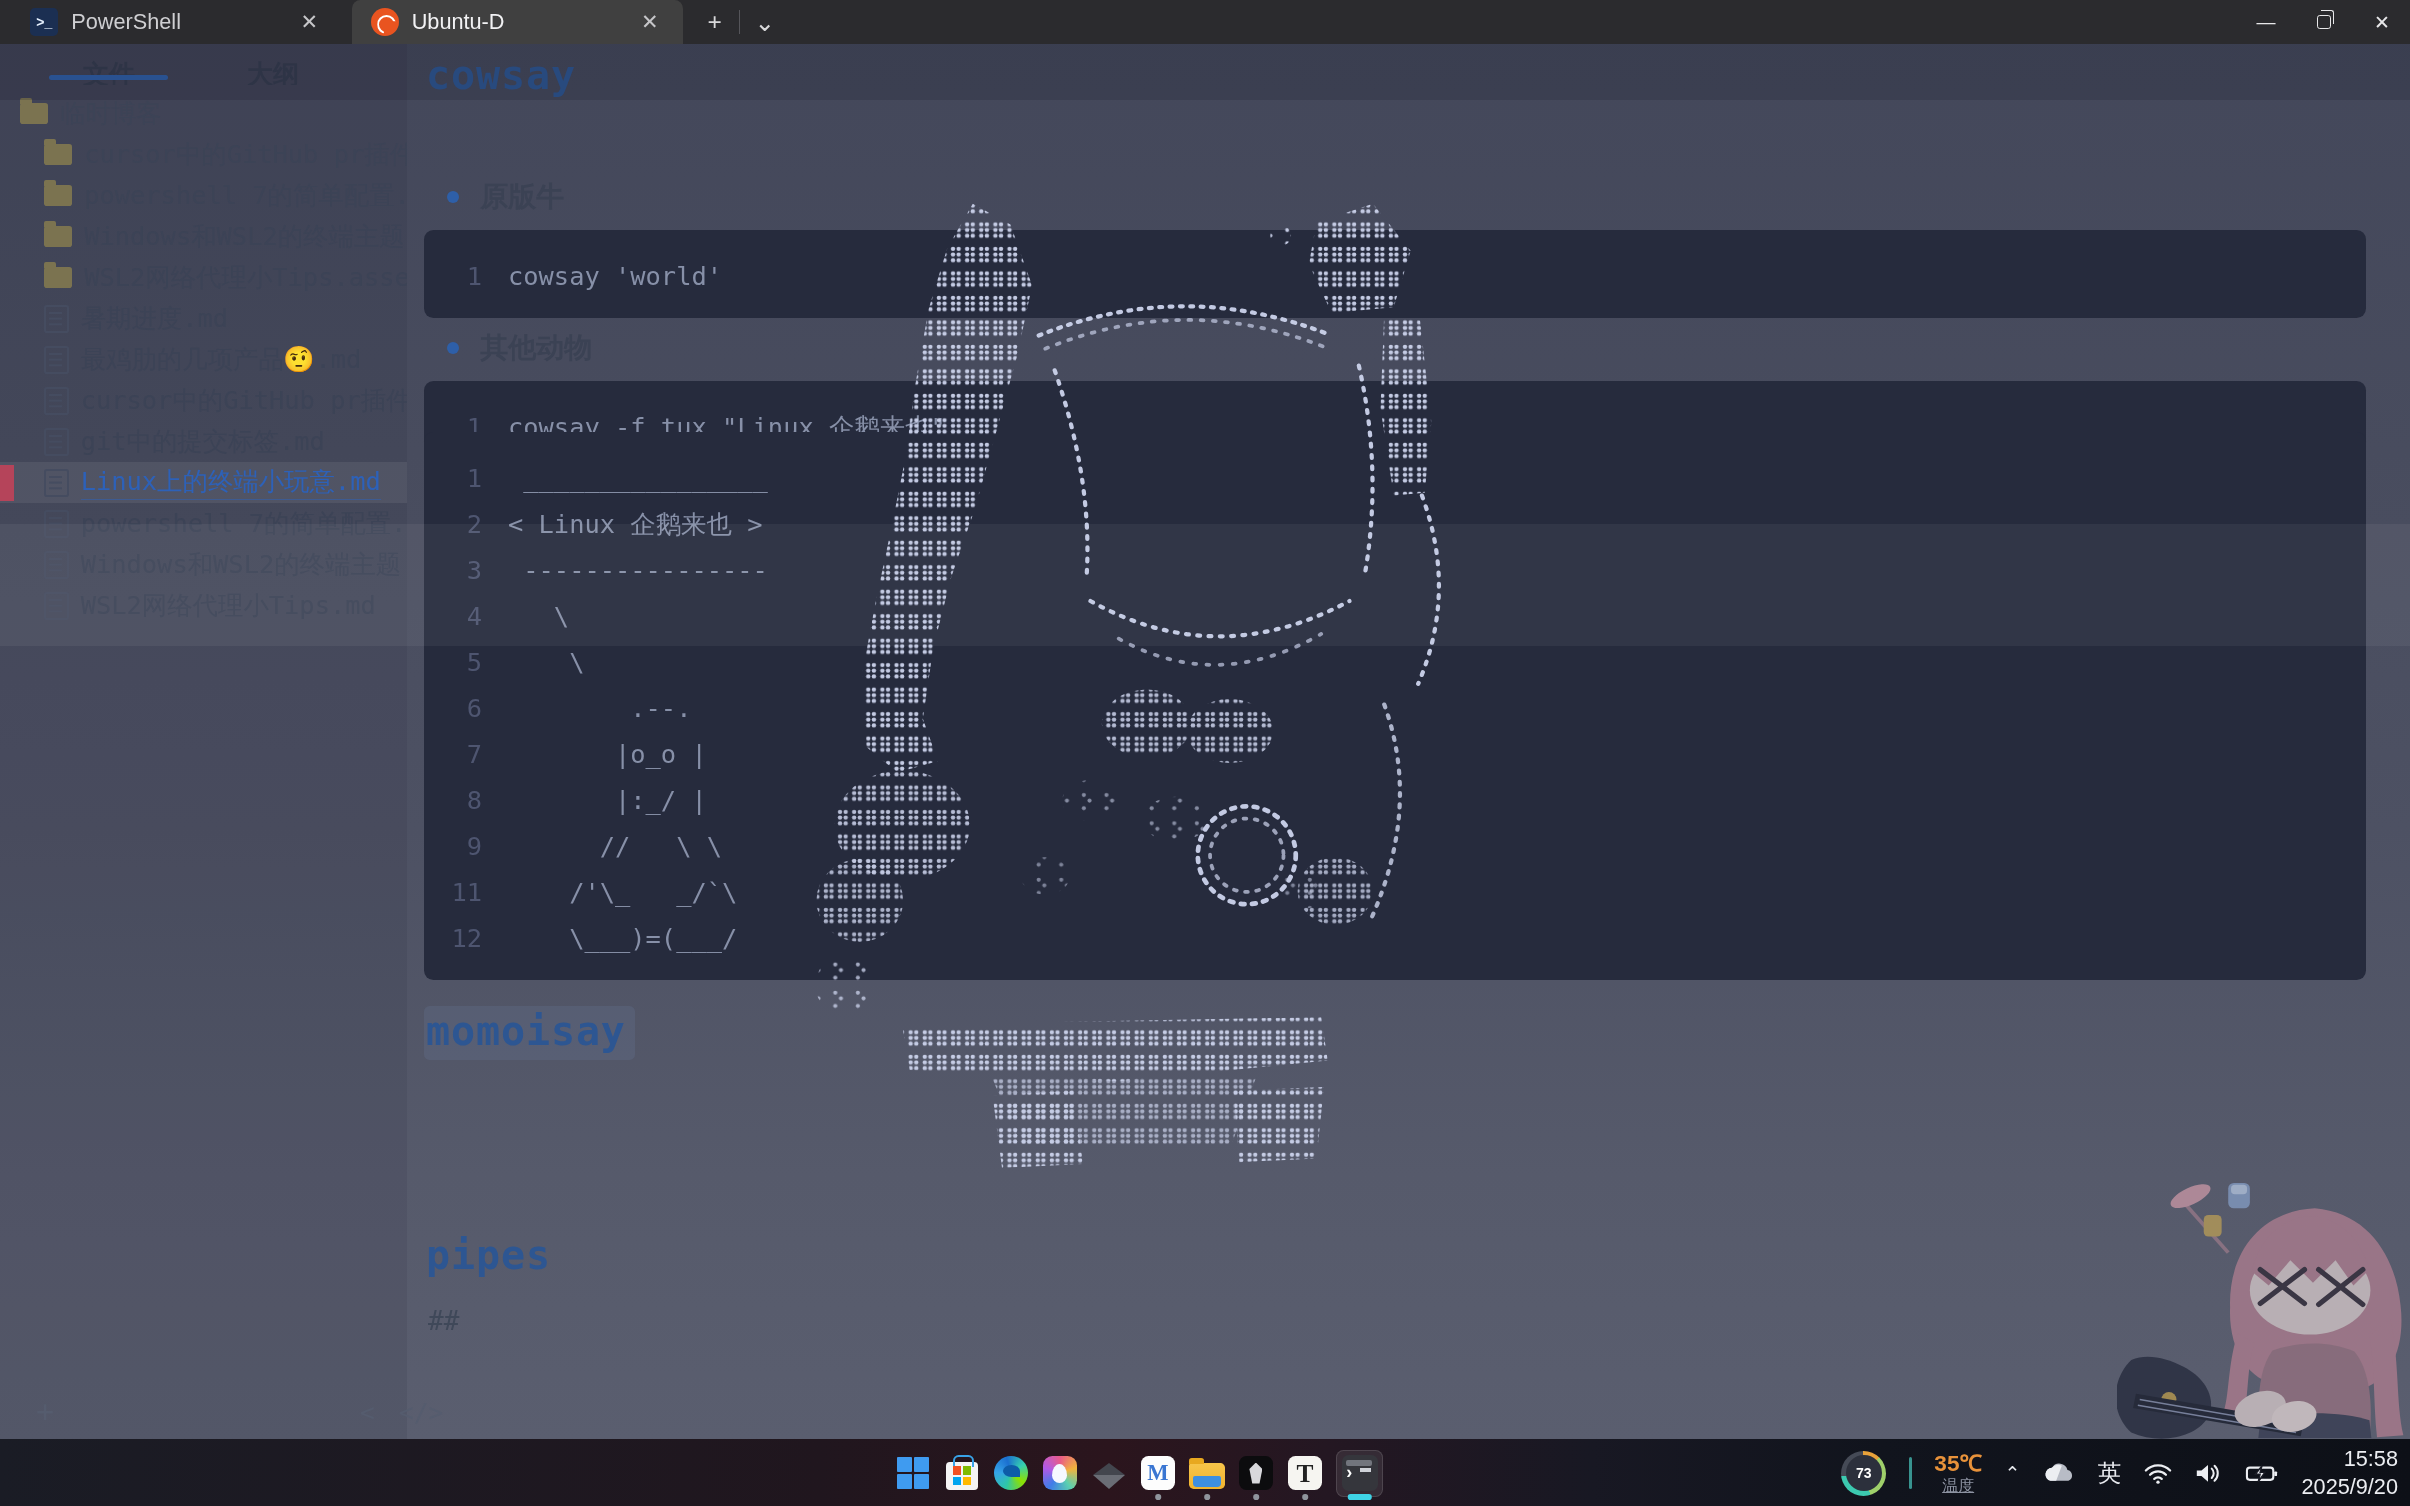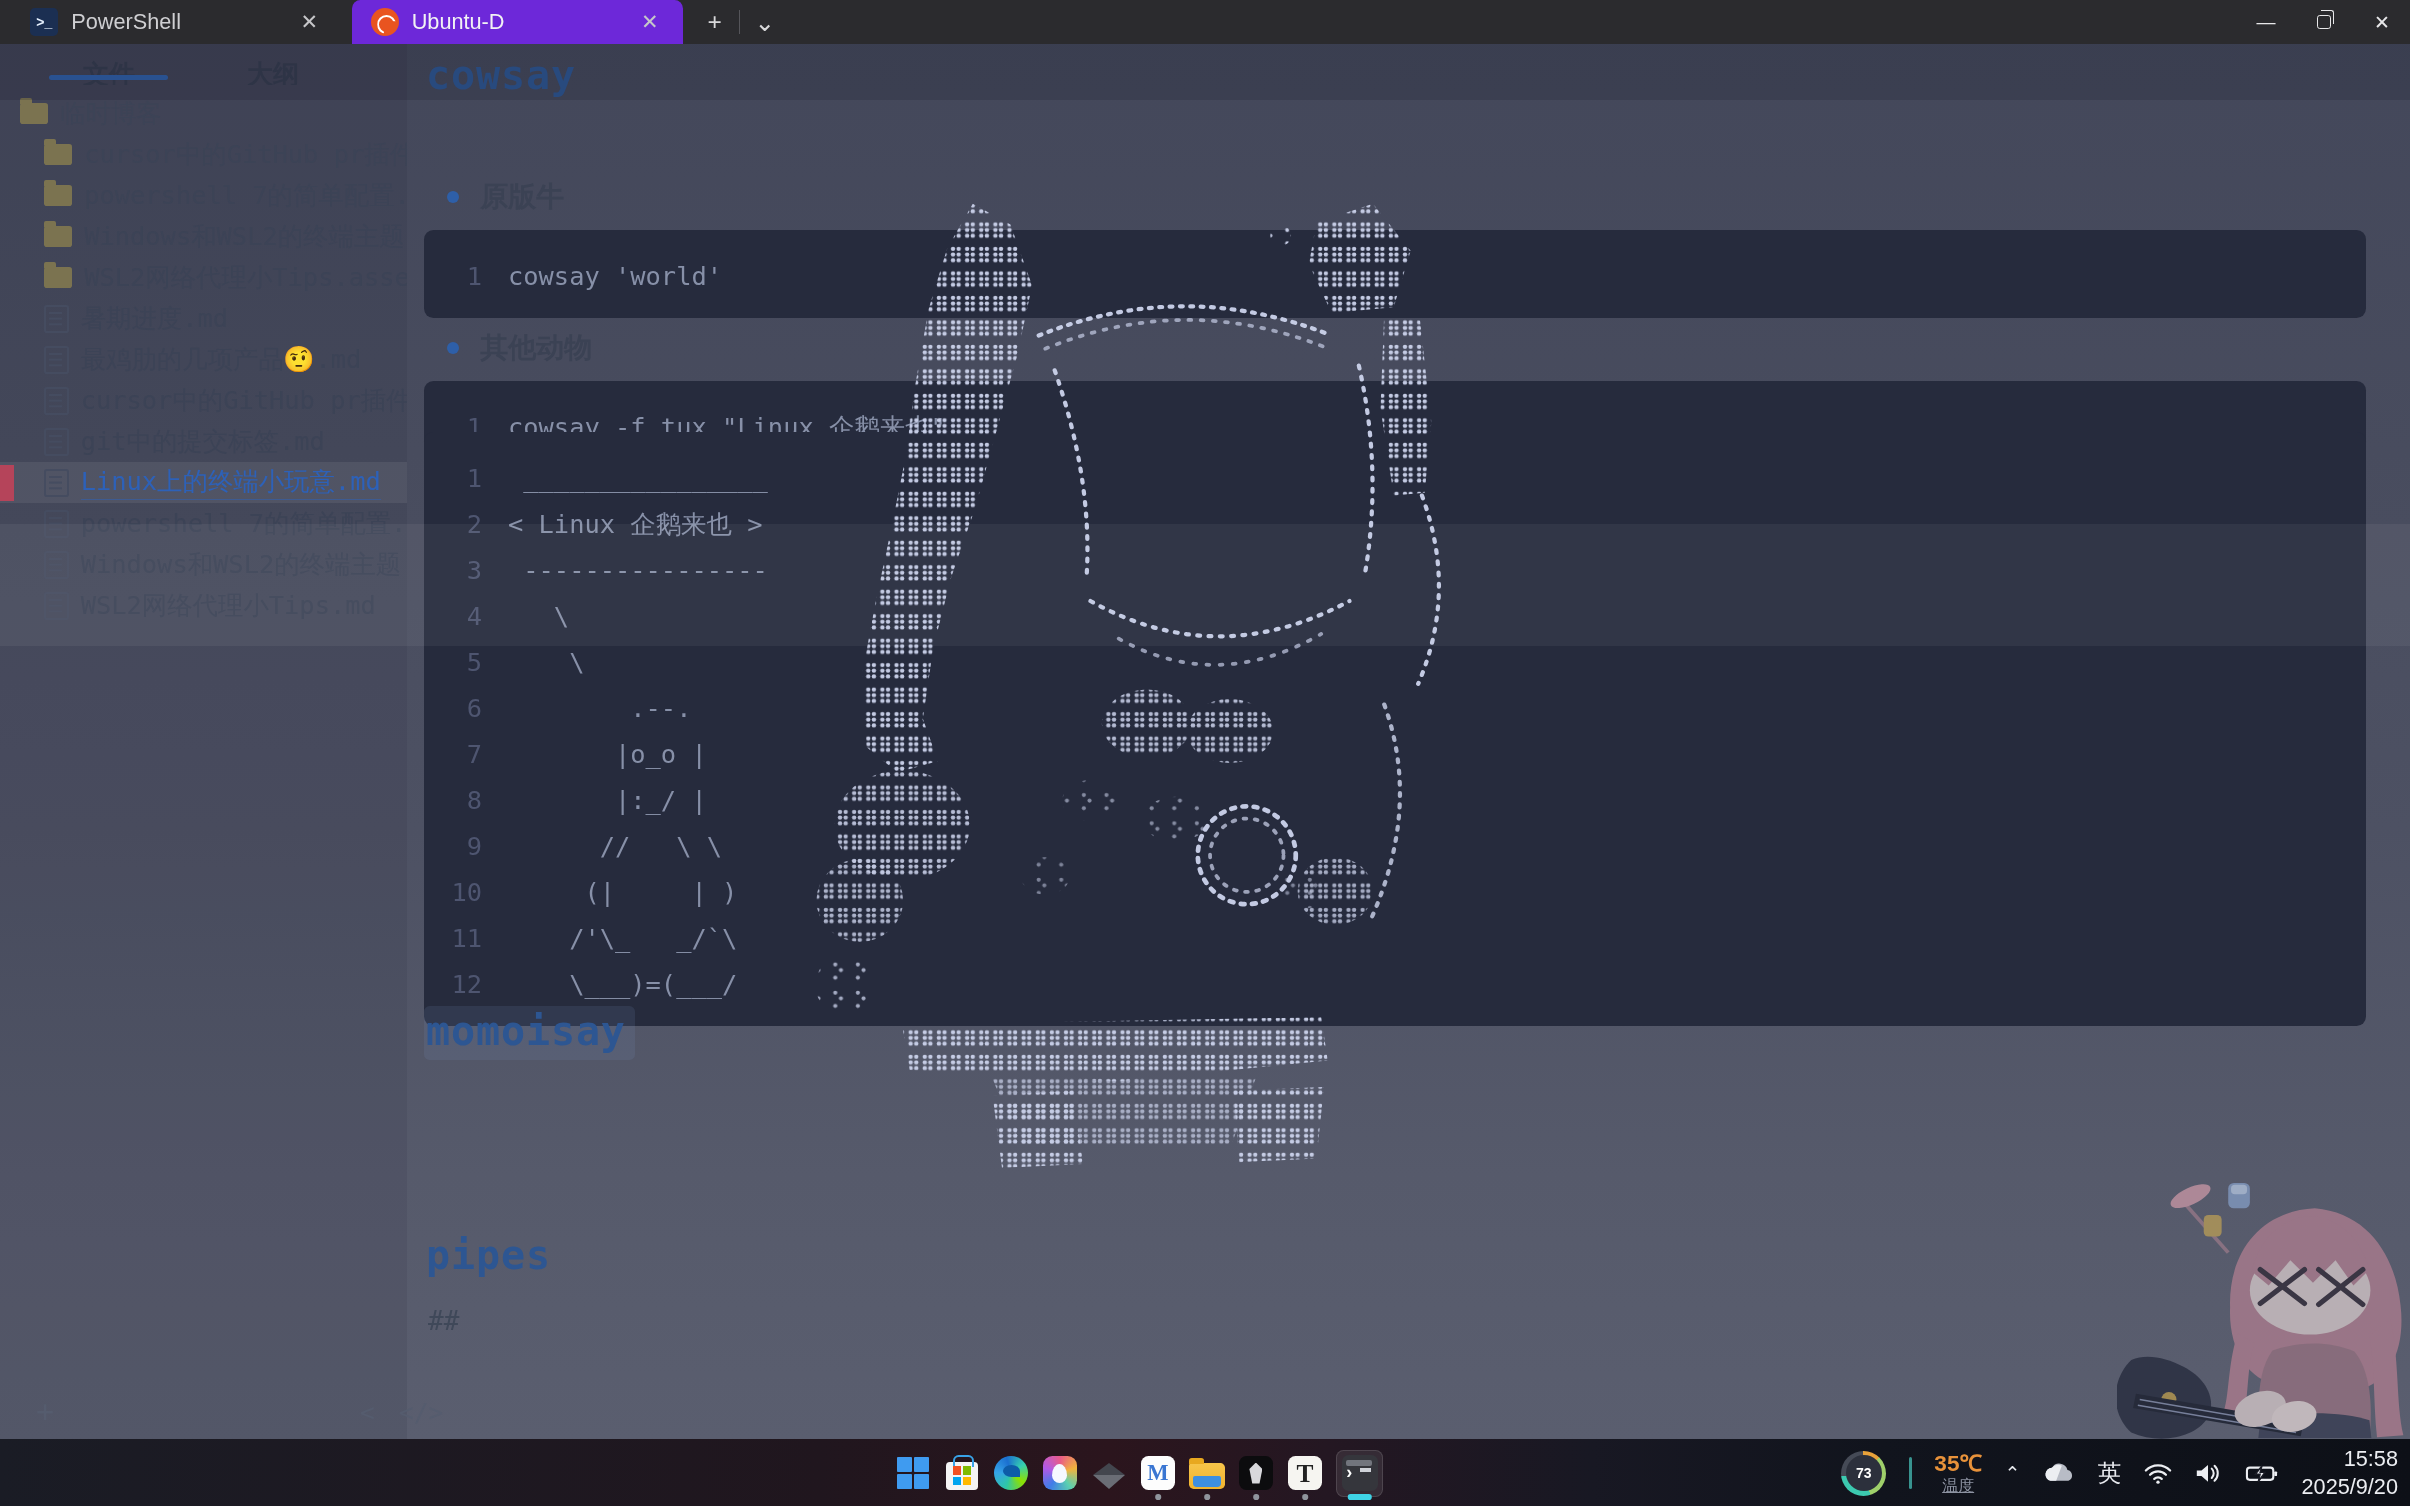--- a/index.html
+++ b/index.html
@@ -11,21 +11,21 @@
   }
 
   
   .band-dark-top { position:absolute; left:0; top:44px; width:100%; height:56px; background:rgba(20,24,38,.18); z-index:4; pointer-events:none; }
   .band-light { position:absolute; left:0; top:524px; width:100%; height:122px; background:rgba(255,255,255,.055); z-index:4; pointer-events:none; }
 
   
   #tabbar { position:absolute; left:0; top:0; width:2411px; height:44px; background:#2b2b2e; z-index:60; display:flex; align-items:stretch; }
   .tab { display:flex; align-items:center; gap:13px; padding:0 17px 0 19px; width:331px; color:#cfcfd2; font-family:"Liberation Sans",sans-serif; font-size:21.7px; }
   .tab .tab-close { margin-left:auto; font-size:21px; color:#c6c6c9; width:32px; height:32px; display:flex; align-items:center; justify-content:center; border-radius:5.6px; }
-  .tab.active { background:#6d28d9; color:#f2f2f4; border-radius:8.5px 8.5px 0 0; }
+  .tab.active { background:#404040; color:#f2f2f4; border-radius:8.5px 8.5px 0 0; }
   .ps-icon { width:28px; height:28px; border-radius:4.7px; background:#1b2f52; color:#e8f2ff; font-size:14px; font-weight:bold; display:flex; align-items:center; justify-content:center; }
   .ubuntu-icon { width:28px; height:28px; border-radius:50%; background:#e95420; position:relative; }
   .ubuntu-icon::after { content:""; position:absolute; left:6.6px; top:6.6px; width:15px; height:15px; border:2.8px solid #fff; border-radius:50%; clip-path:polygon(0 0,100% 0,100% 35%,35% 35%,35% 100%,0 100%); }
   .tabbar-btn { width:38px; height:44px; display:flex; align-items:center; justify-content:center; color:#d8d8da; font-size:24.5px; font-family:"Liberation Sans",sans-serif; }
   .tabbar-sep { width:0.9px; height:24.5px; background:#55555a; margin:auto 5.6px; }
   #win-controls { margin-left:auto; display:flex; }
   .win-btn { width:58px; height:44px; display:flex; align-items:center; justify-content:center; color:#e8e8ea; font-family:"Liberation Sans",sans-serif; font-size:19px; }
   .restore-glyph { width:14px; height:14px; border:1.7px solid #e8e8ea; border-radius:2.8px; position:relative; }
   .restore-glyph::before { content:""; position:absolute; left:2.8px; top:-5.6px; width:12.2px; height:12.2px; border:1.7px solid #e8e8ea; border-left:none; border-bottom:none; border-radius:0 2.8px 0 0; }
 
@@ -243,24 +243,20 @@
           <span class="ln">7</span>
           <span class="ct">       |o_o |</span>
         </div>
         <div class="code-line">
           <span class="ln">8</span>
           <span class="ct">       |:_/ |</span>
         </div>
         <div class="code-line">
           <span class="ln">9</span>
           <span class="ct">      //   \ \</span>
-        </div>
-        <div class="code-line">
-          <span class="ln">10</span>
-          <span class="ct">     (|     | )</span>
         </div>
         <div class="code-line">
           <span class="ln">11</span>
           <span class="ct">    /'\_   _/`\</span>
         </div>
         <div class="code-line">
           <span class="ln">12</span>
           <span class="ct">    \___)=(___/</span>
         </div>
       </div>

